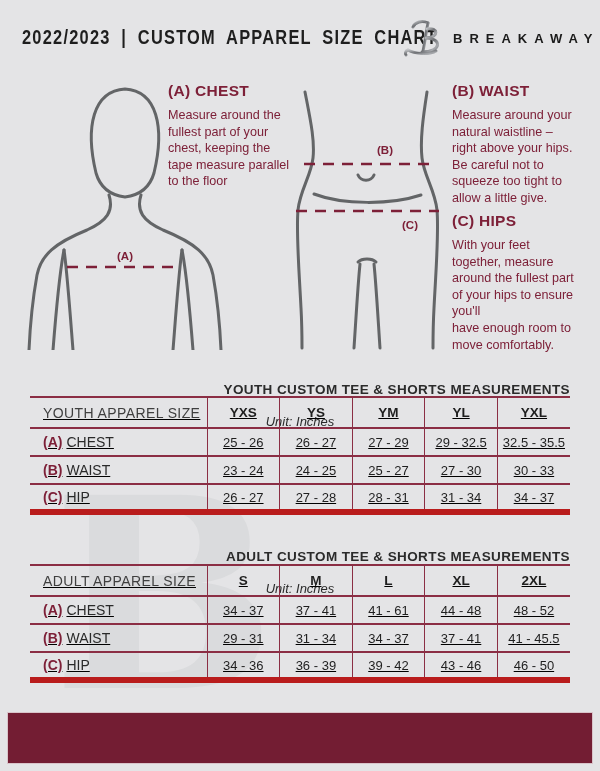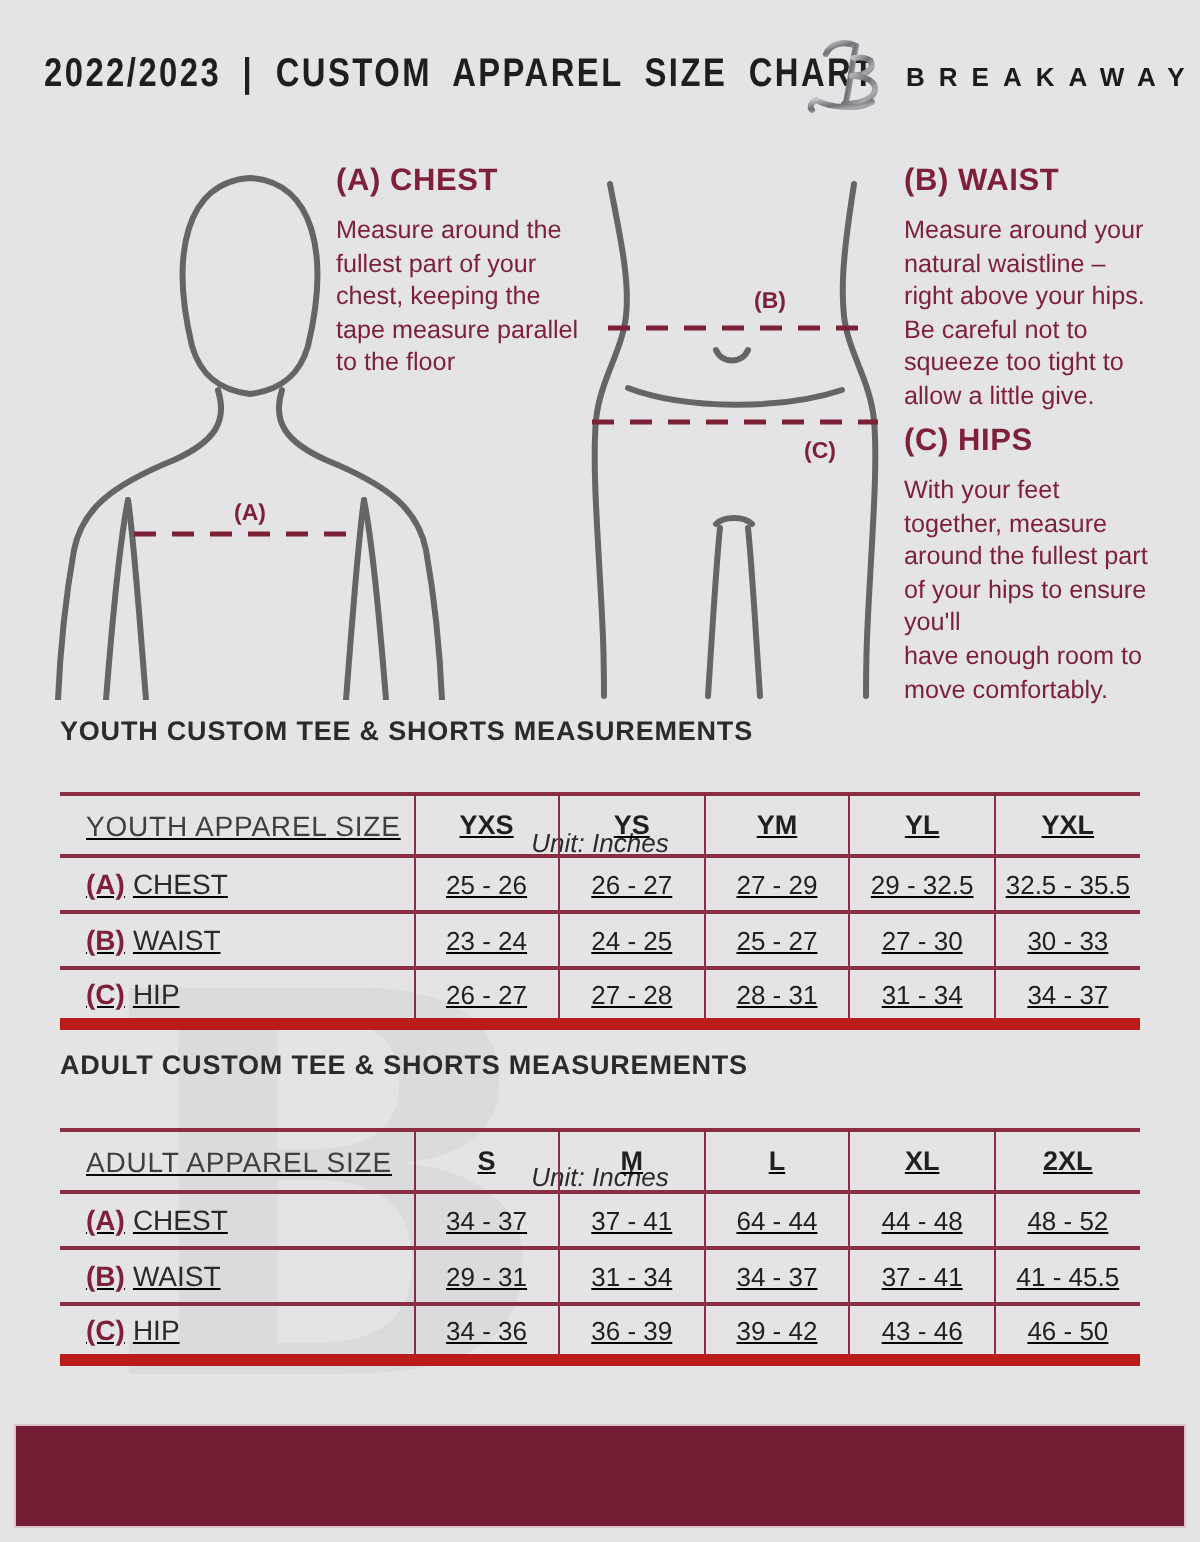--- a/index.html
+++ b/index.html
@@ -31,23 +31,24 @@
   .dash-label { font-weight: 700; font-size: 11.5px; fill: #7d2038; font-family: "Liberation Sans", sans-serif; }
   
   .instr { position: absolute; color: #7d2038; z-index: 2; }
   .instr h3 { margin: 0 0 7px 0; font-size: 15.5px; font-weight: 700; letter-spacing: .3px; }
   .instr p { margin: 0; font-size: 12.6px; line-height: 16.6px; white-space: pre-line; }
   .instr-chest { left: 168px; top: 82px; width: 140px; }
   .instr-waist { left: 452px; top: 82px; width: 142px; }
   .instr-hips  { left: 452px; top: 212px; width: 142px; }
   
   .sec-title {
-    position: absolute; left: 30px; width: 540px; text-align: left;
+    position: absolute; left: 30px; width: 540px; text-align: right;
     font-size: 13.5px; font-weight: 700; color: #2b2b2b; letter-spacing: .4px;
     z-index: 2;
+    margin-top: 24px;
   }
   .sec-unit {
     position: absolute; left: 30px; width: 540px; text-align: center;
     font-size: 13px; font-style: italic; color: #2b2b2b; z-index: 2; margin-top: 40px;
   }
   .t-youth-title { top: 358px; } .t-youth-unit { top: 374px; }
   .t-adult-title { top: 525px; } .t-adult-unit { top: 541px; }
   
   .size-table {
     position: absolute; left: 30px; width: 540px;
@@ -239,21 +240,21 @@
       <th class="szh">S</th>
       <th class="szh">M</th>
       <th class="szh">L</th>
       <th class="szh">XL</th>
       <th class="szh">2XL</th>
     </tr>
     <tr class="drow">
       <td class="rowlab"><span class="pfx">(A)</span><span>CHEST</span></td>
       <td class="val">34 - 37</td>
       <td class="val">37 - 41</td>
-      <td class="val">64 - 44</td>
+      <td class="val">41 - 61</td>
       <td class="val">44 - 48</td>
       <td class="val">48 - 52</td>
     </tr>
     <tr class="drow">
       <td class="rowlab"><span class="pfx">(B)</span><span>WAIST</span></td>
       <td class="val">29 - 31</td>
       <td class="val">31 - 34</td>
       <td class="val">34 - 37</td>
       <td class="val">37 - 41</td>
       <td class="val">41 - 45.5</td>

